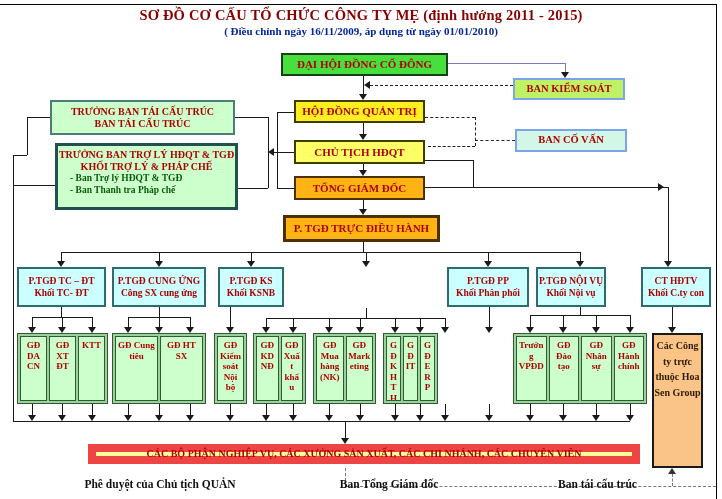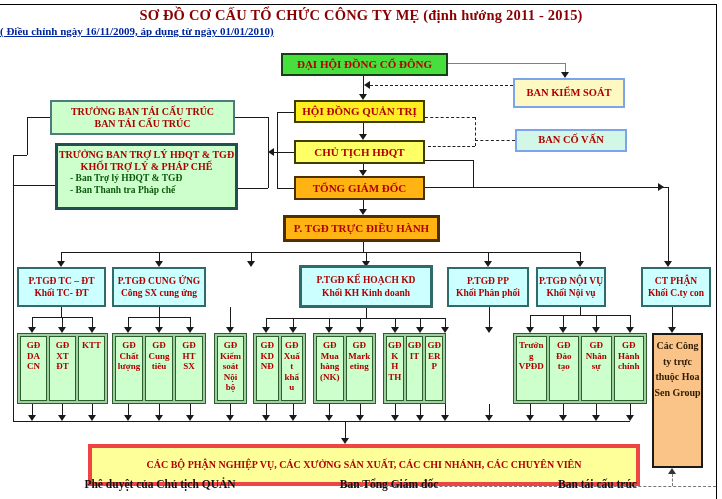--- a/index.html
+++ b/index.html
@@ -1,46 +1,46 @@
 <!DOCTYPE html>
 <html><head>
 <meta charset="utf-8">
 <style>
   html,body{margin:0;padding:0;background:#fff;}
   #canvas{position:relative;width:722px;height:499px;background:#fff;overflow:hidden;
           font-family:"Liberation Serif",serif;}
   .title{position:absolute;top:7px;left:0;width:722px;text-align:center;
          font-size:14.5px;font-weight:bold;color:#8a0000;letter-spacing:.2px;}
-  .subtitle{position:absolute;top:25px;left:0;width:722px;
-         font-size:11px;font-weight:bold;color:#00259c;text-decoration:underline;}
+  .subtitle{position:absolute;top:25px;left:0;width:722px;text-align:center;
+         font-size:11px;font-weight:bold;color:#00259c;}
   .box{position:absolute;box-sizing:border-box;display:flex;flex-direction:column;
        align-items:center;justify-content:center;text-align:center;font-weight:bold;
        color:#b00000;line-height:1.15;}
   #dai-hoi{left:281px;top:53px;width:167px;height:23px;background:#47df3d;border:2px solid #153f15;font-size:11px;}
-  #bks{left:513px;top:78px;width:112px;height:30px;background:#fef9c3;border:2px solid #7aa4ec;font-size:10.5px;}
+  #bks{left:513px;top:78px;width:112px;height:22px;background:#bef264;border:2px solid #7aa4ec;font-size:10.5px;}
   #hdqt{left:294px;top:100px;width:131px;height:23px;background:#ffee22;border:2px solid #3d3d00;font-size:11px;}
   #bcv{left:515px;top:129px;width:112px;height:23px;background:#d2f7e6;border:2px solid #7aa4ec;font-size:10.5px;}
   #chu-tich{left:294px;top:140px;width:131px;height:24px;background:#ffff66;border:2px solid #3d3d00;font-size:11px;}
   #tgd{left:294px;top:176px;width:131px;height:24px;background:#ffb414;border:2px solid #4d3000;font-size:11px;}
   #tctr{left:50px;top:100px;width:185px;height:35px;background:#ccffcc;border:2px solid #4c7c7c;font-size:10px;}
   #troly{left:55px;top:143px;width:183px;height:67px;background:#ccffcc;border:3px solid #224f4f;
          font-size:10px;justify-content:flex-start;align-items:stretch;padding-top:3px;}
   #troly .hd{text-align:center;display:block;}
   #troly .it{display:block;text-align:left;padding-left:12px;color:#0b5a0b;font-size:9.5px;margin-top:1px;}
   #ptgd-truc{left:283px;top:215px;width:157px;height:27px;background:#ffb414;border:3px solid #4d3000;font-size:11px;}
   .dept{top:267px;height:40px;background:#ccffff;border:2px solid #2f6b6b;font-size:9.5px;line-height:1.3;}
   .dept.thick{top:265px;height:43px;border-width:3px;}
   .ugroup{position:absolute;top:333px;height:71px;box-sizing:border-box;border:1px solid #2d5d2d;
           background:#9ecf9e;display:flex;gap:2px;padding:2px;}
   .unit{flex:1;box-sizing:border-box;background:#ccffcc;border:1px solid #2d5d2d;color:#b00000;
         font-weight:bold;font-size:9px;text-align:center;padding:3px 1px 0;line-height:1.18;
         overflow-wrap:anywhere;overflow:hidden;}
   #peach{left:652px;top:333px;width:51px;height:135px;background:#fac488;border:2px solid #1a1a1a;
          font-size:10px;color:#2f1c05;line-height:1.55;justify-content:flex-start;padding-top:3px;}
-  #bar{left:88px;top:444px;width:552px;height:42px;background:#ffff99;border:4px solid #ef4444;font-size:10px;}
+  #bar{left:88px;top:444px;width:552px;height:20px;background:#ffff99;border:8px solid #ef4444;font-size:10px;}
   .cap{position:absolute;top:478px;color:#111;font-weight:bold;font-size:11.5px;text-align:center;}
   #cap-l{left:30px;width:260px;} #cap-c{left:309px;width:160px;} #cap-r{left:530px;width:135px;}
   .ar{position:absolute;width:0;height:0;}
   .ar-d{border-left:4px solid transparent;border-right:4px solid transparent;border-top:6px solid #1a1a1a;}
   .ar-u{border-left:4px solid transparent;border-right:4px solid transparent;border-bottom:6px solid #333;}
   .ar-l{border-top:4px solid transparent;border-bottom:4px solid transparent;border-right:6px solid #1a1a1a;}
   .ar-r{border-top:4px solid transparent;border-bottom:4px solid transparent;border-left:6px solid #1a1a1a;}
 </style>
 </head>
 <body>
@@ -232,59 +232,58 @@
   </div>
 
   <div class="box dept" style="left:17px;width:89px">
     <span>P.TGĐ TC – ĐT</span>
     <span>Khối TC- ĐT</span>
   </div>
   <div class="box dept" style="left:112px;width:94px">
     <span>P.TGĐ CUNG ỨNG</span>
     <span>Công SX cung ứng</span>
   </div>
-  <div class="box dept thick" style="left:299px;width:134px">
-    <span>P.TGĐ KẾ HOẠCH KD</span>
-    <span>Khối KH Kinh doanh</span>
+  <div class="box dept" style="left:218px;width:66px">
+    <span>P.TGĐ KS</span>
+    <span>Khối KSNB</span>
   </div>
   <div class="box dept" style="left:447px;width:82px">
     <span>P.TGĐ PP</span>
     <span>Khối Phân phối</span>
   </div>
   <div class="box dept" style="left:536px;width:70px">
     <span>P.TGĐ NỘI VỤ</span>
     <span>Khối Nội vụ</span>
   </div>
   <div class="box dept" style="left:641px;width:70px">
-    <span>CT PHẬN</span>
+    <span>CT HĐTV</span>
     <span>Khối C.ty con</span>
   </div>
 
   <div class="ugroup" style="left:17px;width:91px">
     <div class="unit">GĐ DA CN</div>
     <div class="unit">GĐ XT ĐT</div>
     <div class="unit">KTT</div>
   </div>
   <div class="ugroup" style="left:112px;width:94px">
-    <div class="unit">GĐ Chất lượng</div>
     <div class="unit">GĐ Cung tiêu</div>
     <div class="unit">GĐ HT SX</div>
   </div>
   <div class="ugroup" style="left:214px;width:33px">
     <div class="unit">GĐ Kiểm soát Nội bộ</div>
   </div>
   <div class="ugroup" style="left:253px;width:53px">
     <div class="unit">GĐ KD NĐ</div>
     <div class="unit">GĐ Xuất khẩu</div>
   </div>
   <div class="ugroup" style="left:313px;width:63px">
     <div class="unit">GĐ Mua hàng (NK)</div>
     <div class="unit">GĐ Marketing</div>
   </div>
-  <div class="ugroup" style="left:383px;width:63px">
+  <div class="ugroup" style="left:383px;width:55px">
     <div class="unit">GĐ KH TH</div>
     <div class="unit">GĐ IT</div>
     <div class="unit">GĐ ERP</div>
   </div>
   <div class="ugroup" style="left:513px;width:134px">
     <div class="unit">Trưởng VPĐD</div>
     <div class="unit">GĐ Đào tạo</div>
     <div class="unit">GĐ Nhân sự</div>
     <div class="unit">GĐ Hành chính</div>
   </div>

